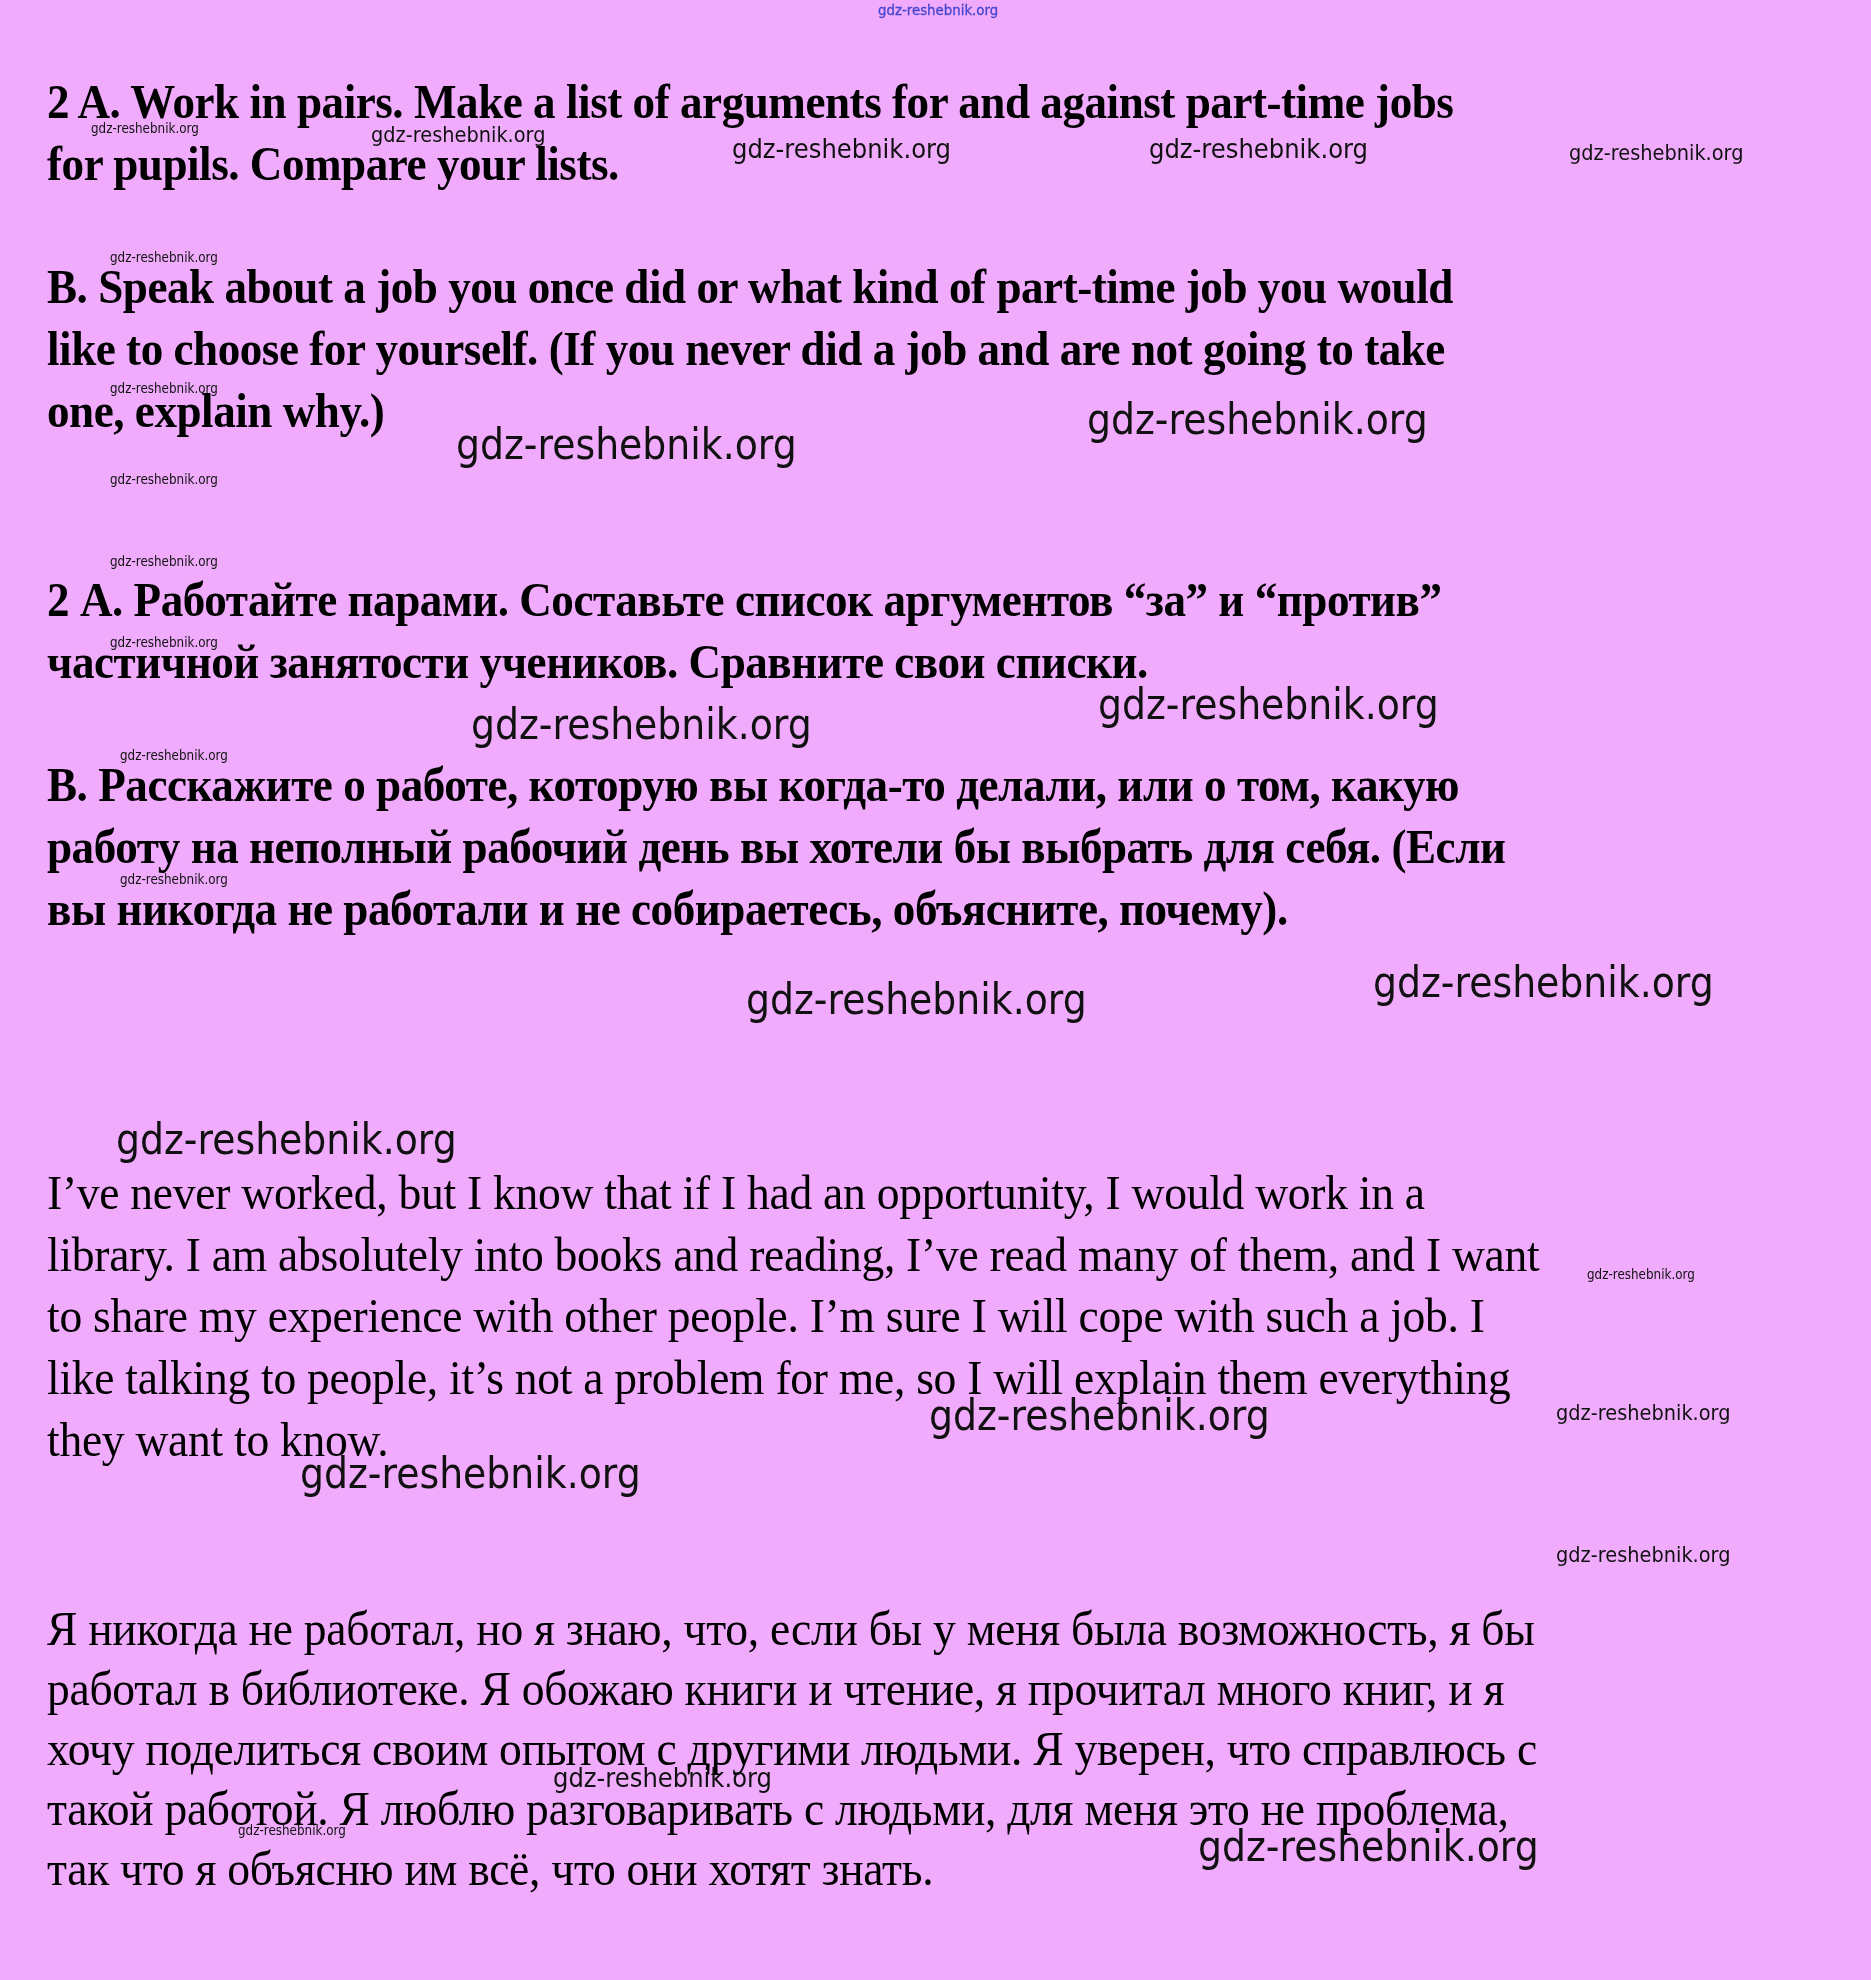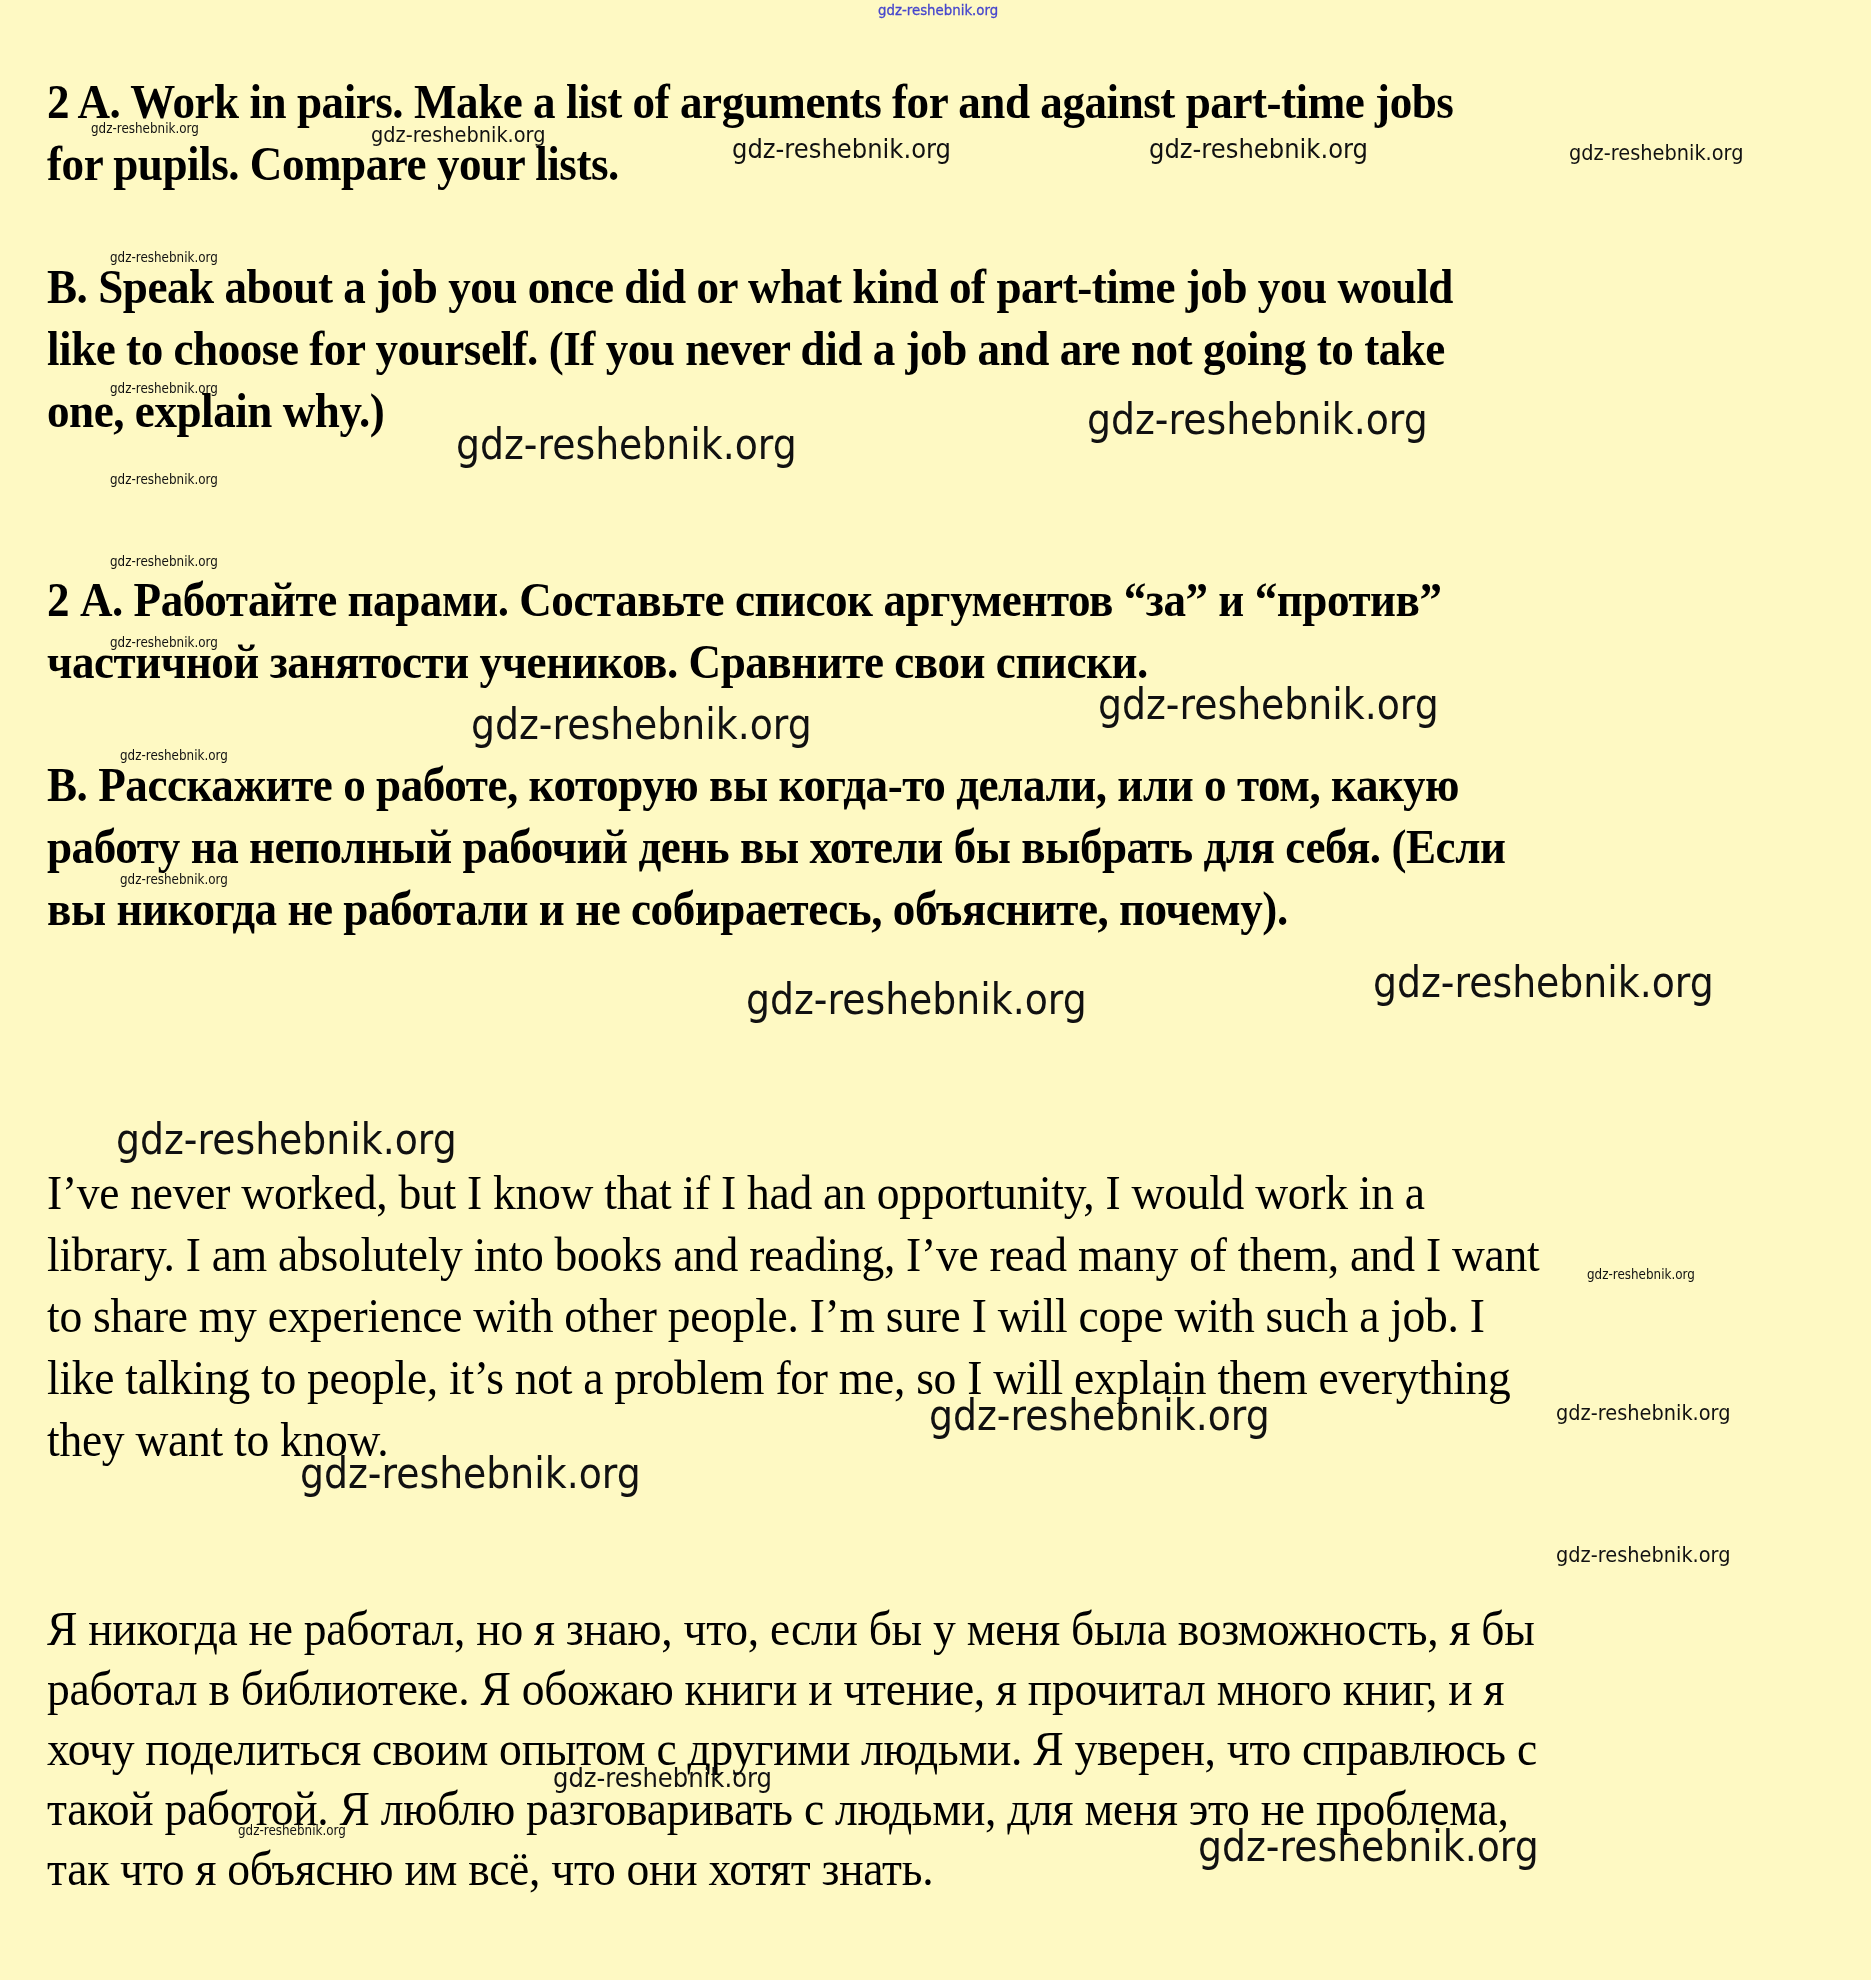--- a/index.html
+++ b/index.html
@@ -1,17 +1,17 @@
 <!DOCTYPE html>
 <html style="font-size:14.5px"><head>
 <meta charset="utf-8">
 <style>
   html, body { margin: 0; padding: 0; background: #ffffff; }
   body { width: 1872px; height: 1980px; position: relative; overflow: hidden; }
-  .page { position: absolute; left: 0; top: 0; width: 1872px; height: 1980px; background: #fef9c3; }
+  .page { position: absolute; left: 0; top: 0; width: 1872px; height: 1980px; background: #f0abfc; }
   .line {
     position: absolute; left: 47px; white-space: nowrap; color: #000;
     font-family: "Liberation Serif", "DejaVu Serif", serif;
     transform-origin: left top;
   }
   .task { font-weight: bold; font-size: 49px; letter-spacing: -0.5px; transform: scaleX(0.92); }
   .answer { font-weight: normal; font-size: 49px; letter-spacing: -0.3px; transform: scaleX(0.93); }
   .wm {
     position: absolute; white-space: nowrap; color: #111;
     font-family: "DejaVu Sans", "Liberation Sans", sans-serif;

